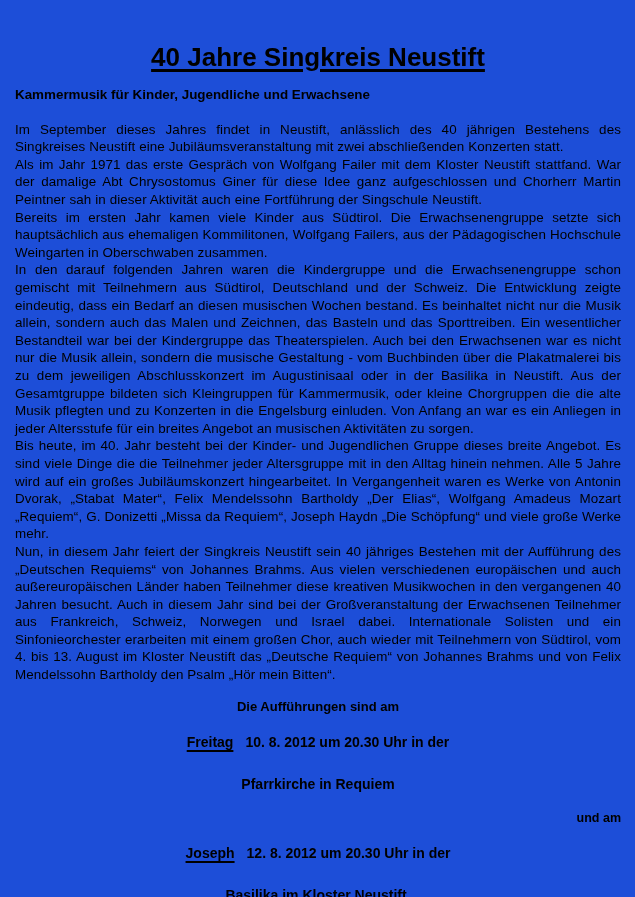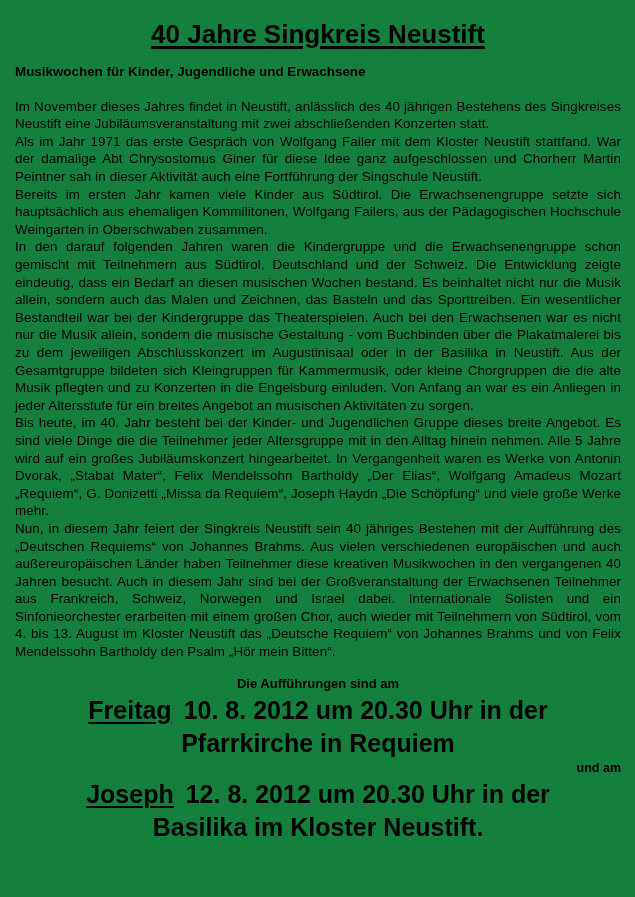--- a/index.html
+++ b/index.html
@@ -5,26 +5,26 @@
   html, body {
     margin: 0;
     padding: 0;
     background: #ffffff;
   }
   .page {
     position: relative;
     width: 635px;
     height: 897px;
     margin: 0 auto;
-    background: #15803d;
+    background: #1d4ed8;
     color: #000000;
     font-family: "Liberation Sans", "DejaVu Sans", sans-serif;
     overflow: hidden;
     box-sizing: border-box;
-    padding: 19px 14px 0 15px;
+    padding: 42px 14px 0 15px;
   }
   .doc-title {
     margin: 0 0 13px 0;
     text-align: center;
     font-size: 26px;
     font-weight: bold;
     line-height: 1.18;
   }
   .doc-title .underlined {
     text-decoration: underline;
@@ -49,23 +49,23 @@
     margin-top: 15px;
     text-align: center;
     font-weight: bold;
   }
   .perf-intro {
     font-size: 13px;
     line-height: 16px;
     margin: 12px 0 3px 0;
   }
   .perf-line {
-    font-size: 25px;
+    font-size: 14px;
     line-height: 30px;
-    margin: 3px;
+    margin: 12px;
   }
   .perf-day {
     text-decoration: underline;
     text-decoration-thickness: 2px;
     text-underline-offset: 3px;
     margin-right: 12px;
   }
   .perf-connector {
     font-size: 12.5px;
     line-height: 15px;
@@ -73,24 +73,24 @@
     text-align: right;
   }
 </style>
 </head>
 <body>
 
 <div class="page">
 
   <h1 class="doc-title"><span class="underlined">40 Jahre Singkreis Neustift</span></h1>
 
-  <p class="doc-subtitle">Musikwochen für Kinder, Jugendliche und Erwachsene</p>
+  <p class="doc-subtitle">Kammermusik für Kinder, Jugendliche und Erwachsene</p>
 
   <div class="body-text">
-    <p>Im November dieses Jahres findet in Neustift, anlässlich des 40 jährigen Bestehens des Singkreises Neustift eine Jubiläumsveranstaltung mit zwei abschließenden Konzerten statt.</p>
+    <p>Im September dieses Jahres findet in Neustift, anlässlich des 40 jährigen Bestehens des Singkreises Neustift eine Jubiläumsveranstaltung mit zwei abschließenden Konzerten statt.</p>
     <p>Als im Jahr 1971 das erste Gespräch von Wolfgang Failer mit dem Kloster Neustift stattfand. War der damalige Abt Chrysostomus Giner für diese Idee ganz aufgeschlossen und Chorherr Martin Peintner sah in dieser Aktivität auch eine Fortführung der Singschule Neustift.</p>
     <p>Bereits im ersten Jahr kamen viele Kinder aus Südtirol. Die Erwachsenengruppe setzte sich hauptsächlich aus ehemaligen Kommilitonen, Wolfgang Failers, aus der Pädagogischen Hochschule Weingarten in Oberschwaben zusammen.</p>
     <p>In den darauf folgenden Jahren waren die Kindergruppe und die Erwachsenengruppe schon gemischt mit Teilnehmern aus Südtirol, Deutschland und der Schweiz. Die Entwicklung zeigte eindeutig, dass ein Bedarf an diesen musischen Wochen bestand. Es beinhaltet nicht nur die Musik allein, sondern auch das Malen und Zeichnen, das Basteln und das Sporttreiben. Ein wesentlicher Bestandteil war bei der Kindergruppe das Theaterspielen. Auch bei den Erwachsenen war es nicht nur die Musik allein, sondern die musische Gestaltung - vom Buchbinden über die Plakatmalerei bis zu dem jeweiligen Abschlusskonzert im Augustinisaal oder in der Basilika in Neustift. Aus der Gesamtgruppe bildeten sich Kleingruppen für Kammermusik, oder kleine Chorgruppen die die alte Musik pflegten und zu Konzerten in die Engelsburg einluden. Von Anfang an war es ein Anliegen in jeder Altersstufe für ein breites Angebot an musischen Aktivitäten zu sorgen.</p>
     <p>Bis heute, im 40. Jahr besteht bei der Kinder- und Jugendlichen Gruppe dieses breite Angebot. Es sind viele Dinge die die Teilnehmer jeder Altersgruppe mit in den Alltag hinein nehmen. Alle 5 Jahre wird auf ein großes Jubiläumskonzert hingearbeitet. In Vergangenheit waren es Werke von Antonin Dvorak, „Stabat Mater“, Felix Mendelssohn Bartholdy „Der Elias“, Wolfgang Amadeus Mozart „Requiem“, G. Donizetti „Missa da Requiem“, Joseph Haydn „Die Schöpfung“ und viele große Werke mehr.</p>
     <p>Nun, in diesem Jahr feiert der Singkreis Neustift sein 40 jähriges Bestehen mit der Aufführung des „Deutschen Requiems“ von Johannes Brahms. Aus vielen verschiedenen europäischen und auch außereuropäischen Länder haben Teilnehmer diese kreativen Musikwochen in den vergangenen 40 Jahren besucht. Auch in diesem Jahr sind bei der Großveranstaltung der Erwachsenen Teilnehmer aus Frankreich, Schweiz, Norwegen und Israel dabei. Internationale Solisten und ein Sinfonieorchester erarbeiten mit einem großen Chor, auch wieder mit Teilnehmern von Südtirol, vom 4. bis 13. August im Kloster Neustift das „Deutsche Requiem“ von Johannes Brahms und von Felix Mendelssohn Bartholdy den Psalm „Hör mein Bitten“.</p>
   </div>
 
   <div class="performances">
     <p class="perf-intro">Die Aufführungen sind am</p>
 

